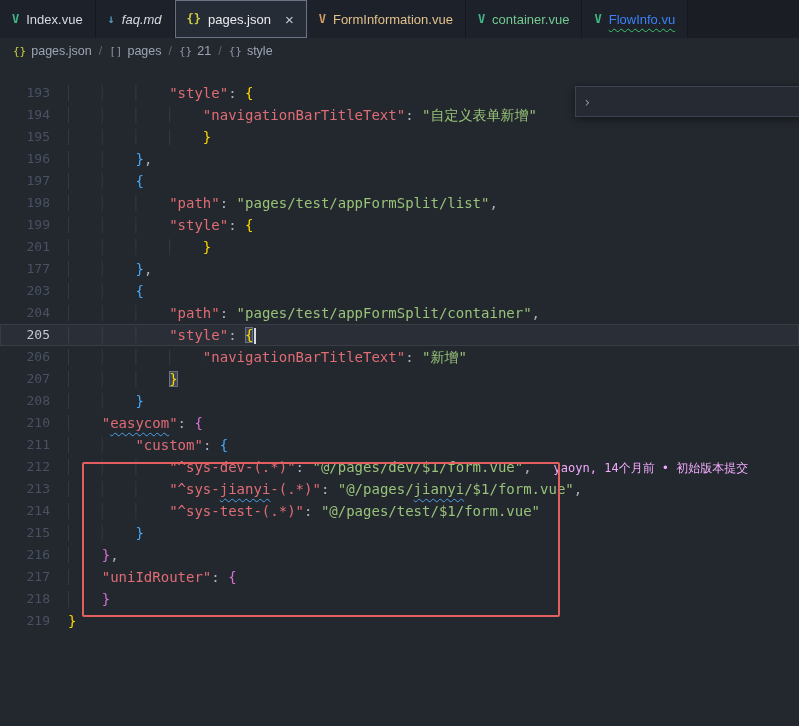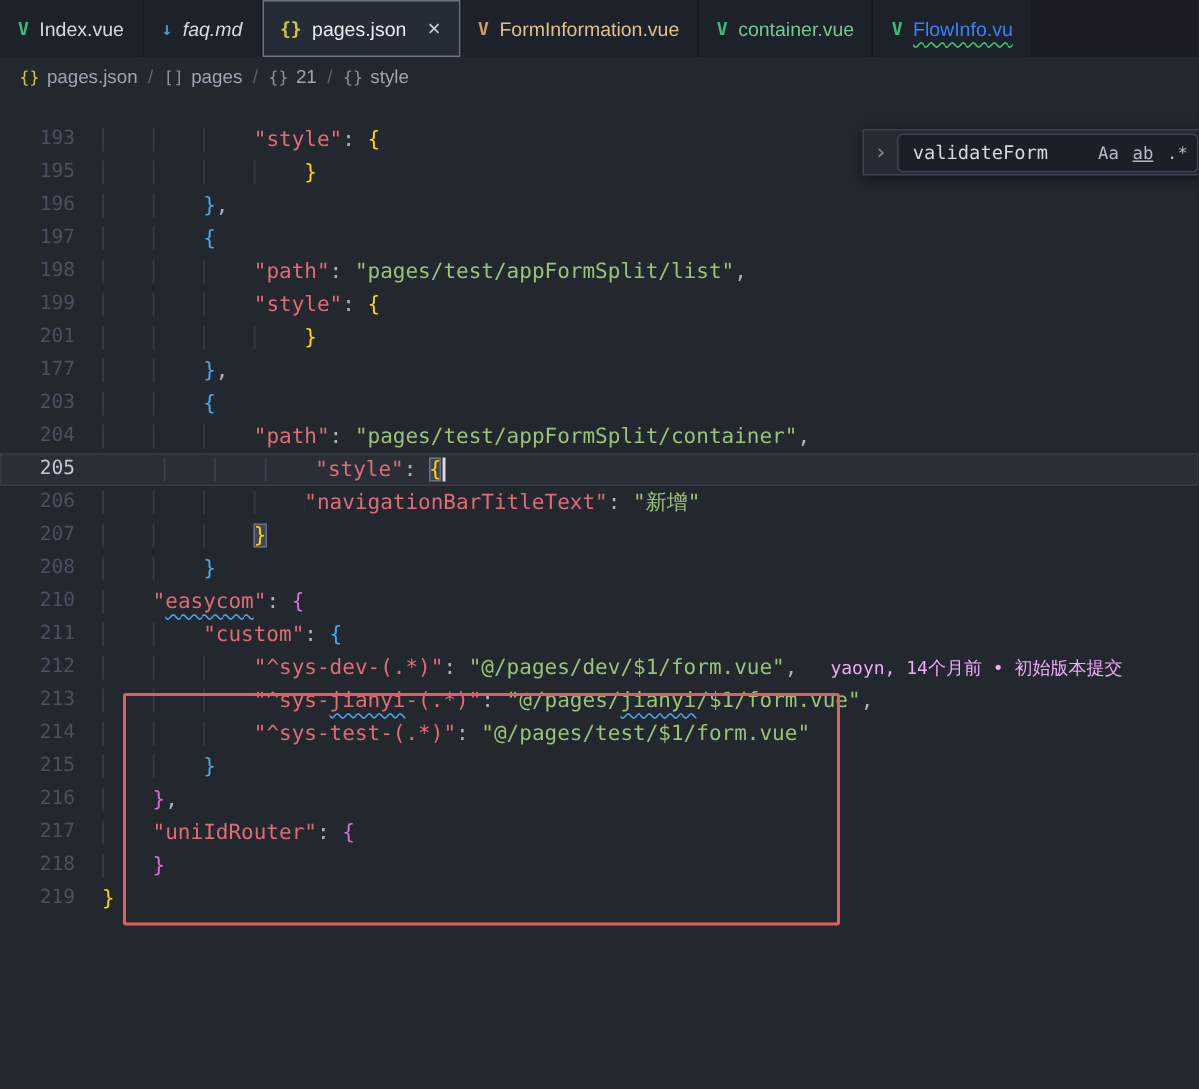--- a/index.html
+++ b/index.html
@@ -22,21 +22,21 @@
   .breadcrumbs { display: flex; align-items: center; height: 26px; padding-left: 13px;
                  font-size: 12.5px; color: #9da5b4; }
   .crumb { display: flex; align-items: center; gap: 5px; cursor: pointer; }
   .crumb-icon { font-family: "DejaVu Sans Mono", monospace; font-size: 11px; }
   .crumb-sep { color: #5b6370; margin: 0 7px; }
 
   
   .editor { position: relative; height: 662px; overflow: hidden; font-family: "DejaVu Sans Mono", monospace; }
   .code-area { padding-top: 18px; }
   .line { display: flex; height: 22px; line-height: 22px; white-space: pre; }
-  .line.current { background: rgba(160,180,220,0.055); box-shadow: inset 0 0 0 1px rgba(200,210,230,0.09); gap: 41px; }
+  .line.current { background: rgba(160,180,220,0.055); box-shadow: inset 0 0 0 1px rgba(200,210,230,0.09); }
   .lnum { flex: 0 0 50px; text-align: right; color: #495162; font-size: 13px; }
   .line.current .lnum { color: #c2c8d2; }
   .ltext { padding-left: 18px; font-size: 14px; color: #abb2bf; }
   .tk.ws { background-image: linear-gradient(90deg, rgba(130,140,160,0.17) 1px, transparent 1px);
            background-size: 4ch 100%; }
   .tk.k  { color: #e06c75; }
   .tk.s  { color: #98c379; }
   .tk.p  { color: #abb2bf; }
   .tk.b1 { color: #ffd700; }
   .tk.b2 { color: #d670d6; }
@@ -115,20 +115,21 @@
       <span class="crumb-sep">/</span>
       <span class="crumb">
         <span class="crumb-icon" style="color: rgb(138, 149, 165);">{}</span>
         <span>style</span>
       </span>
     </div>
 
   <div class="editor">
     <div class="code-area" id="code">
         <div class="line"><span class="lnum">193</span><span class="ltext"><span class="tk ws">            </span><span class="tk k">"style"</span><span class="tk p">: </span><span class="tk b1">{</span></span></div>
+        <div class="line"><span class="lnum">194</span><span class="ltext"><span class="tk ws">                </span><span class="tk k">"navigationBarTitleText"</span><span class="tk p">: </span><span class="tk s">"自定义表单新增"</span></span></div>
         <div class="line"><span class="lnum">195</span><span class="ltext"><span class="tk ws">                </span><span class="tk b1">}</span></span></div>
         <div class="line"><span class="lnum">196</span><span class="ltext"><span class="tk ws">        </span><span class="tk b3">}</span><span class="tk p">,</span></span></div>
         <div class="line"><span class="lnum">197</span><span class="ltext"><span class="tk ws">        </span><span class="tk b3">{</span></span></div>
         <div class="line"><span class="lnum">198</span><span class="ltext"><span class="tk ws">            </span><span class="tk k">"path"</span><span class="tk p">: </span><span class="tk s">"pages/test/appFormSplit/list"</span><span class="tk p">,</span></span></div>
         <div class="line"><span class="lnum">199</span><span class="ltext"><span class="tk ws">            </span><span class="tk k">"style"</span><span class="tk p">: </span><span class="tk b1">{</span></span></div>
         <div class="line"><span class="lnum">201</span><span class="ltext"><span class="tk ws">                </span><span class="tk b1">}</span></span></div>
         <div class="line"><span class="lnum">177</span><span class="ltext"><span class="tk ws">        </span><span class="tk b3">}</span><span class="tk p">,</span></span></div>
         <div class="line"><span class="lnum">203</span><span class="ltext"><span class="tk ws">        </span><span class="tk b3">{</span></span></div>
         <div class="line"><span class="lnum">204</span><span class="ltext"><span class="tk ws">            </span><span class="tk k">"path"</span><span class="tk p">: </span><span class="tk s">"pages/test/appFormSplit/container"</span><span class="tk p">,</span></span></div>
         <div class="line current"><span class="lnum">205</span><span class="ltext"><span class="tk ws">            </span><span class="tk k">"style"</span><span class="tk p">: </span><span class="tk b1 match">{</span><span class="tk caret"></span></span></div>
@@ -144,24 +145,16 @@
         <div class="line"><span class="lnum">216</span><span class="ltext"><span class="tk ws">    </span><span class="tk b2">}</span><span class="tk p">,</span></span></div>
         <div class="line"><span class="lnum">217</span><span class="ltext"><span class="tk ws">    </span><span class="tk k">"uniIdRouter"</span><span class="tk p">: </span><span class="tk b2">{</span></span></div>
         <div class="line"><span class="lnum">218</span><span class="ltext"><span class="tk ws">    </span><span class="tk b2">}</span></span></div>
         <div class="line"><span class="lnum">219</span><span class="ltext"><span class="tk b1">}</span></span></div>
       </div>
 
     <div class="annotation"></div>
 
     <div class="find-widget">
       <span class="find-chevron">›</span>
-      <div class="find-input">
-        <span class="find-value">validateForm</span>
-        <span class="find-btn">Aa</span>
-        <span class="find-btn">
-            <span class="uw">ab</span>
-          </span>
-        <span class="find-btn">.*</span>
-      </div>
     </div>
   </div>
 
 </div>
 
 </body></html>

